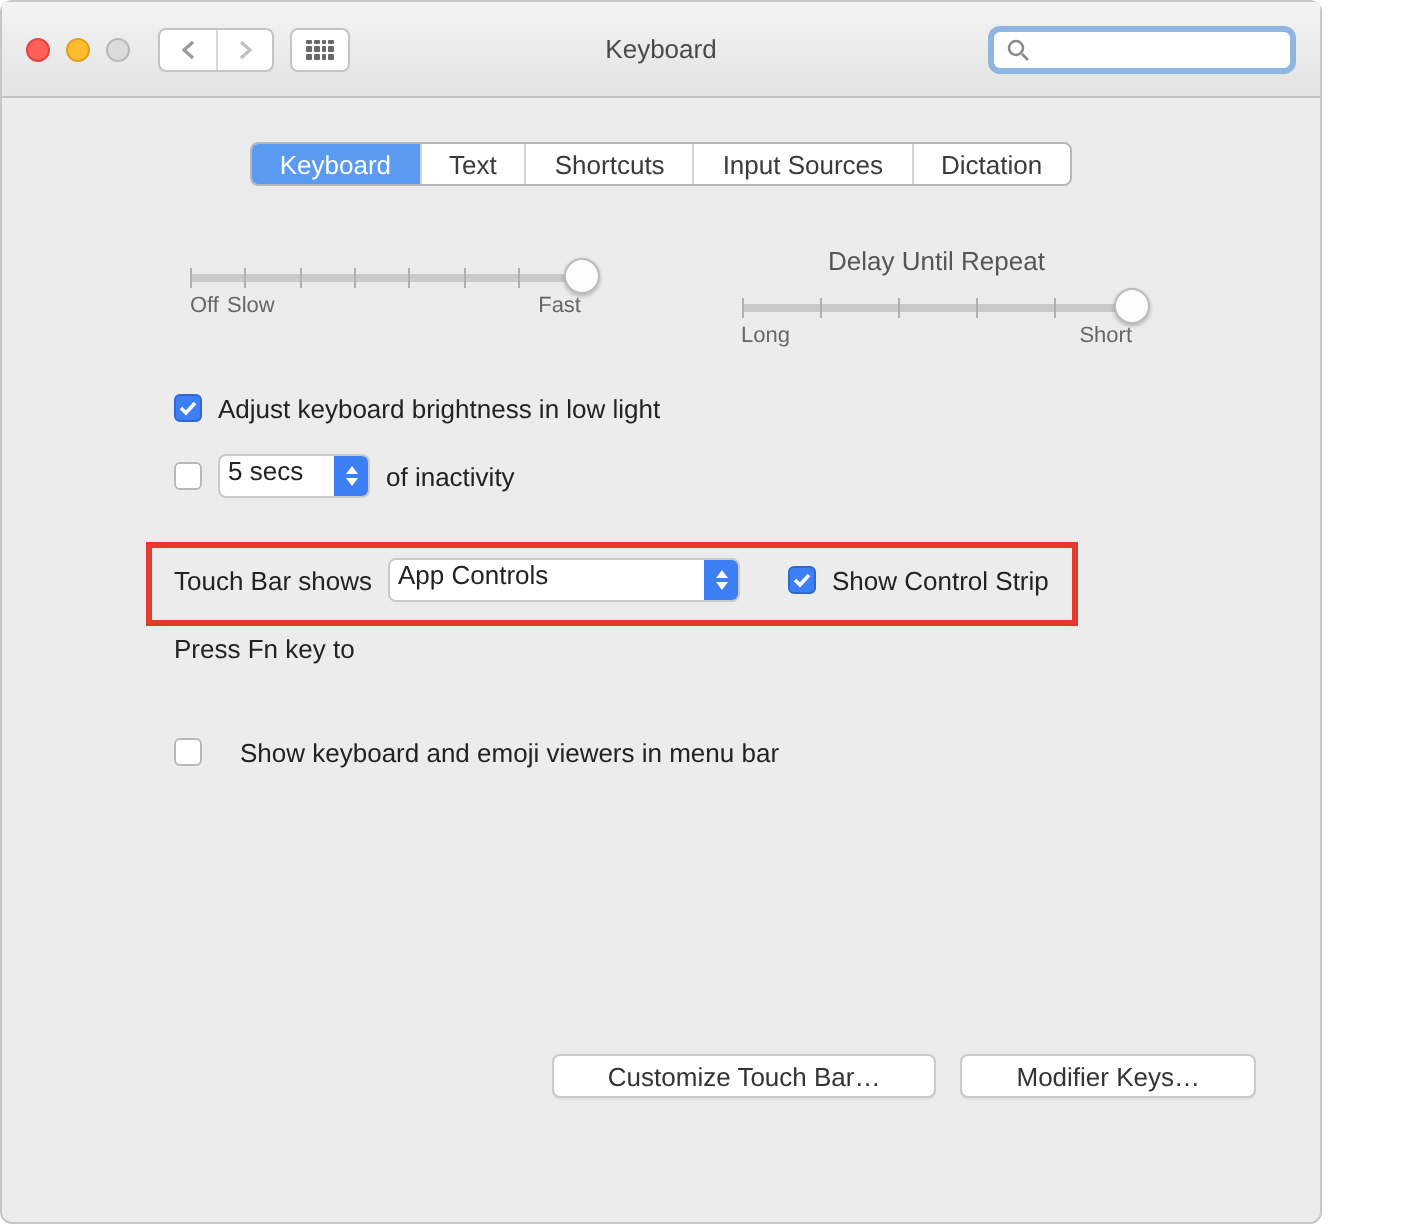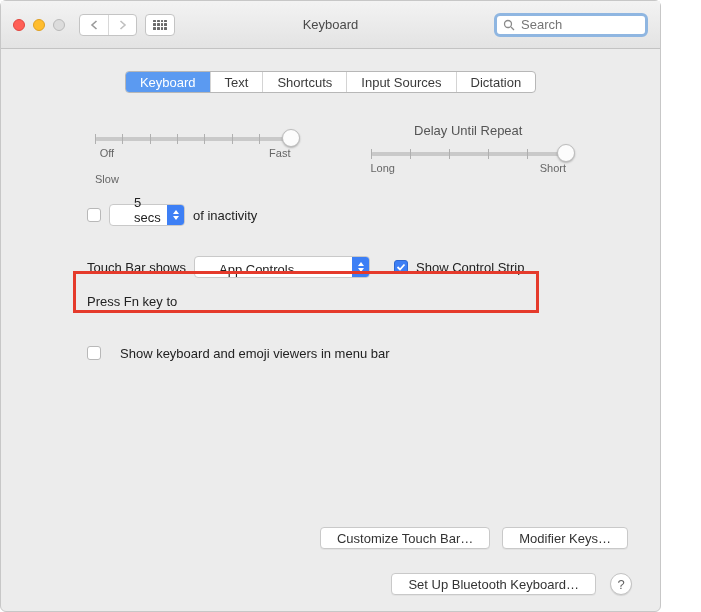--- a/index.html
+++ b/index.html
@@ -54,38 +54,38 @@
   .tab:first-child { border-left:none;}
   .tab.active { background:#5b9af1; color:#fff;}
   
   .sliders { display:flex; justify-content:space-around; margin:30px 70px 18px; gap:80px;}
   .slider-group { flex:1; text-align:center; color:#555;}
   .slider-label { margin-bottom:8px; display:block;}
   .track { position:relative; height:4px; background:#c9c9c9; border-radius:2px; margin:14px 0 6px;}
   .tick { position:absolute; top:-3px; width:1px; height:10px; background:#b0b0b0;}
   .knob { position:absolute; top:-8px; width:18px; height:18px; border-radius:50%; background:#fcfcfc; border:0.5px solid #bcbcbc; box-shadow:0 1px 2px rgba(0,0,0,.25); transform:translateX(-50%);}
   .scale { display:flex; justify-content:space-between; font-size:11px; color:#666;}
-  .scale .left2 { display:flex; gap:14px;flex-direction:column;}
+  .scale .left2 { display:flex; gap:4px;}
   
   .rows { margin:6px 0 0 62px; display:flex; flex-direction:column; gap:10px;}
   .row { display:flex; align-items:center; gap:8px; min-height:24px;}
   .chk { width:14px; height:14px; border:1px solid #b8b8b8; border-radius:3px; background:#fff; display:inline-flex; align-items:center; justify-content:center; flex:none;}
   .chk.checked { background:#3d7ff5; border-color:#2f68d0;}
   .chk.checked svg { display:block;}
   .chk svg { display:none;}
   
-  .select { position:relative; display:inline-flex; align-items:flex-end; height:22px; background:#fff; border:1px solid #c9c9c9; border-radius:4px; padding:0 20px 0 24px; font-size:13px;}
+  .select { position:relative; display:inline-flex; align-items:flex-start; height:22px; background:#fff; border:1px solid #c9c9c9; border-radius:4px; padding:0 20px 0 4px; font-size:13px;}
   .select .stepper { position:absolute; right:0; top:0; bottom:0; width:17px; background:#3d7ff5; border-radius:0 3px 3px 0; display:flex; flex-direction:column; align-items:center; justify-content:center;}
   .stepper::before,.stepper::after{content:"";width:0;height:0;border-left:3px solid transparent;border-right:3px solid transparent;}
   .stepper::before{border-bottom:4px solid #fff;margin-bottom:1px;}
   .stepper::after{border-top:4px solid #fff;margin-top:1px;}
   
   .highlight { position:absolute; border:3px solid #e53a2b; pointer-events:none;}
   
-  .btn { height:22px; padding:0 16px; background:#fff; border:1px solid #c9c9c9; border-radius:4px; display:inline-flex; align-items:center; font-size:13px; color:#333; box-shadow:0 1px 0 rgba(0,0,0,.04);}
+  .btn { height:22px; padding:0 27px; background:#fff; border:1px solid #c9c9c9; border-radius:4px; display:inline-flex; align-items:center; font-size:13px; color:#333; box-shadow:0 1px 0 rgba(0,0,0,.04);}
   
   .bottom-row1 { position:absolute; right:32px; bottom:62px; display:flex; gap:12px;}
   .bottom-row2 { position:absolute; right:28px; bottom:16px; display:flex; align-items:center; gap:14px;}
   .help { width:22px; height:22px; border-radius:50%; border:1px solid #c2c2c2; background:#fff; display:flex; align-items:center; justify-content:center; color:#646464; box-shadow:0 1px 1px rgba(0,0,0,.1);}
 </style>
 </head>
 <body>
 
 <div class="window">
 
@@ -122,21 +122,20 @@
           <span></span>
           <span></span>
       </div>
     </div>
     <div class="wtitle">Keyboard</div>
     <div class="search">
       <svg width="12" height="12" viewBox="0 0 12 12">
           <circle cx="5" cy="5" r="3.5" fill="none" stroke="#8a8a8a" stroke-width="1.3"></circle>
           <line x1="8" y1="8" x2="11" y2="11" stroke="#8a8a8a" stroke-width="1.3"></line>
         </svg>
-      <input placeholder="Search" style="">
     </div>
   </div>
 
   <div class="body">
 
     <div class="tabs">
       <div class="tabbar">
         <div class="tab active">Keyboard</div>
         <div class="tab">Text</div>
         <div class="tab">Shortcuts</div>
@@ -178,20 +177,28 @@
           <div class="knob" style="left:100%"></div>
         </div>
         <div class="scale">
           <span>Long</span>
           <span>Short</span>
         </div>
       </div>
     </div>
 
     <div class="rows">
+      <div class="row">
+        <span class="chk checked">
+            <svg width="10" height="10" viewBox="0 0 10 10">
+              <path d="M1.5 5 4 7.5 8.5 2.5" fill="none" stroke="#fff" stroke-width="1.8"></path>
+            </svg>
+          </span>
+        <span>Adjust keyboard brightness in low light</span>
+      </div>
       <div class="row">
         <span class="chk"></span>
         <span class="select" style="width:76px;">
           <span>5 secs</span>
           <span class="stepper"></span>
         </span>
         <span>of inactivity</span>
       </div>
 
       <div class="row" style="margin-top:18px;">
@@ -220,18 +227,14 @@
     </div>
 
   </div>
 
   <div class="highlight" style="left:72px; top:270px; width:466px; height:42px;"></div>
 
   <div class="bottom-row1">
     <div class="btn">Customize Touch Bar…</div>
     <div class="btn">Modifier Keys…</div>
   </div>
-  <div class="bottom-row2">
-    <div class="btn">Set Up Bluetooth Keyboard…</div>
-    <div class="help">?</div>
-  </div>
 
 </div>
 
 </body></html>

